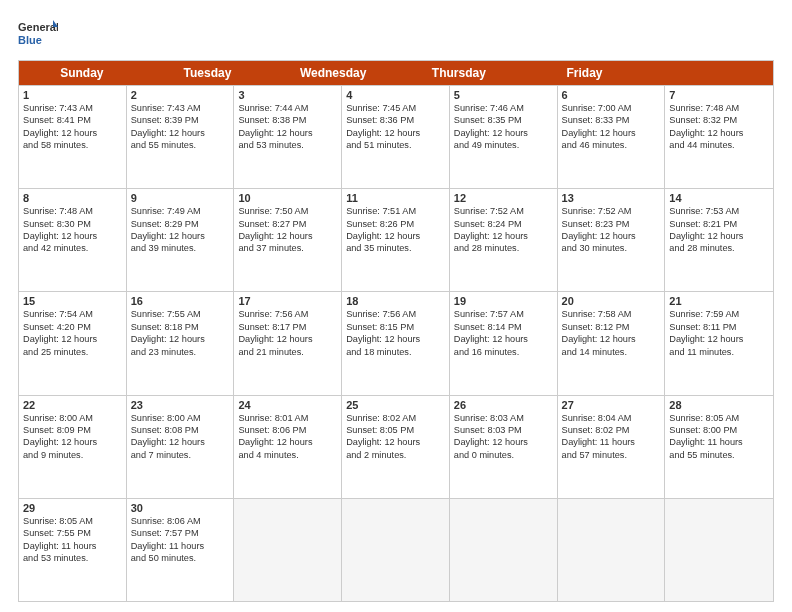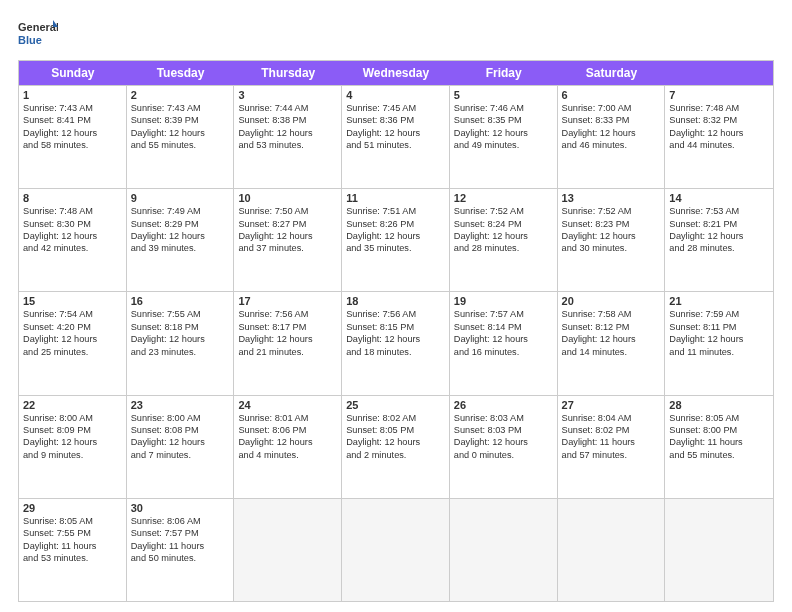--- a/index.html
+++ b/index.html
@@ -40,22 +40,22 @@
       color: #555;
     }
     .calendar {
       flex: 1;
       display: flex;
       flex-direction: column;
       border: 1px solid #ccc;
     }
     .cal-header {
       display: grid;
-      grid-template-columns: repeat(7, 1fr);
-      background: #8b5cf6;
+      grid-template-columns: repeat(6, 1fr);
+      background: #c2410c;
     }
     .cal-header-cell {
       color: white;
       font-size: 12px;
       font-weight: bold;
       text-align: center;
       padding: 5px 2px;
     }
     .cal-body {
       flex: 1;
@@ -110,24 +110,23 @@
     <div class="title-block">
       <div class="month-title"></div>
       <div class="subtitle"></div>
     </div>
   </div>
 
   <div class="calendar">
     <div class="cal-header">
     <div class="cal-header-cell">Sunday</div>
         <div class="cal-header-cell">Tuesday</div>
+        <div class="cal-header-cell">Wednesday</div>
         <div class="cal-header-cell">Thursday</div>
-        <div class="cal-header-cell">Wednesday</div>
         <div class="cal-header-cell">Friday</div>
-        <div class="cal-header-cell">Saturday</div>
       </div>
     <div class="cal-body">
     <div class="cal-row">
           <div class="cal-cell">
             <div class="day-num">1</div>
             <div class="cell-line">Sunrise: 7:43 AM</div>
             <div class="cell-line">Sunset: 8:41 PM</div>
             <div class="cell-line">Daylight: 12 hours</div>
             <div class="cell-line">and 58 minutes.</div>
           </div>

